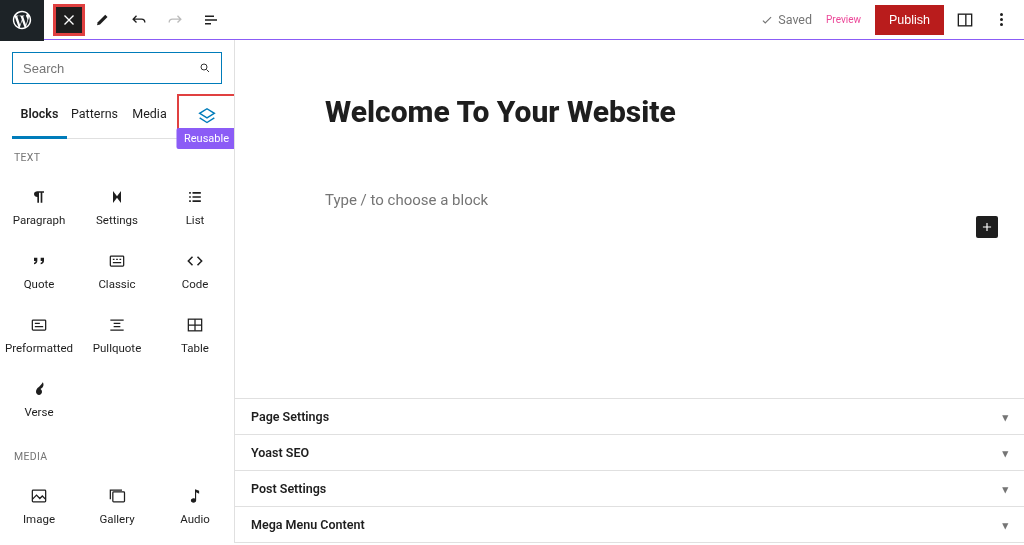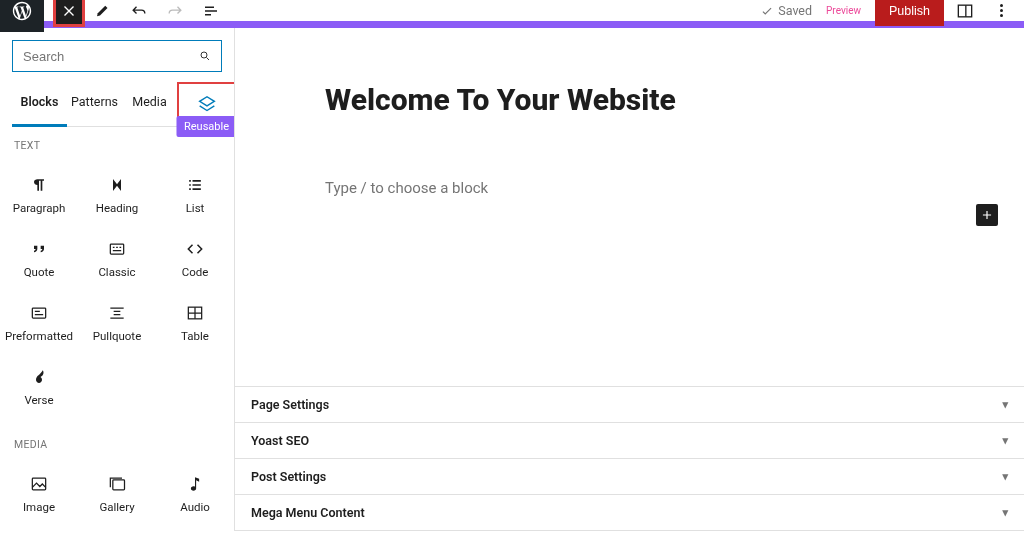--- a/index.html
+++ b/index.html
@@ -8,24 +8,24 @@
       font-size: 13px;
       color: #1e1e1e;
       background: #fff;
       width: 1024px;
       height: 545px;
       overflow: hidden;
     }
 
     
     .toolbar {
-      height: 28px;
-      display: flex;
-      align-items: center;
-      border-bottom: 7px solid #8b5cf6;
+      height: 40px;
+      display: flex;
+      align-items: center;
+      border-bottom: 1px solid #8b5cf6;
     }
     .wp-logo {
       width: 44px;
       height: 42px;
       background: #1d2327;
       display: flex;
       align-items: center;
       justify-content: center;
     }
     .wp-logo svg { fill: #fff; }
@@ -219,21 +219,21 @@
       cursor: pointer;
     }
 
     .panels {
       border-top: 1px solid #e0e0e0;
     }
     .panel {
       border-bottom: 1px solid #e0e0e0;
       padding: 10px 16px;
       display: flex;
-      align-items: center;
+      align-items: flex-end;
       justify-content: space-between;
       cursor: pointer;
       font-size: 12.5px;
       font-weight: 600;
     }
     .chev { color: #757575; font-size: 11px; }
 
     
     svg { pointer-events: none; }
   </style>
@@ -331,21 +331,21 @@
             </svg>
           </div>
         <span class="lbl">Paragraph</span>
       </div>
       <div class="block-item">
         <div class="bi">
             <svg width="16" height="16" viewBox="0 0 24 24">
               <path fill="#1e1e1e" d="M6 3l6 8 6-8v18l-6-8-6 8z"></path>
             </svg>
           </div>
-        <span class="lbl">Heading</span>
+        <span class="lbl">Settings</span>
       </div>
       <div class="block-item">
         <div class="bi">
             <svg width="20" height="20" viewBox="0 0 24 24">
               <path fill="#1e1e1e" d="M5 6h2v2H5zM9 6h10v2H9zM5 11h2v2H5zM9 11h10v2H9zM5 16h2v2H5zM9 16h10v2H9z"></path>
             </svg>
           </div>
         <span class="lbl">List</span>
       </div>
       <div class="block-item">

